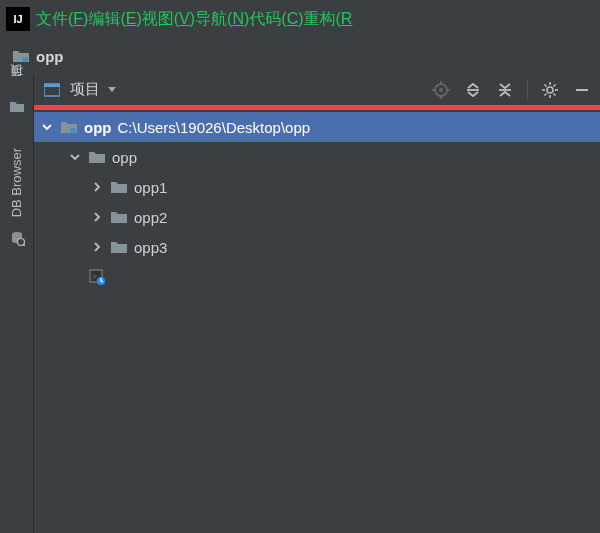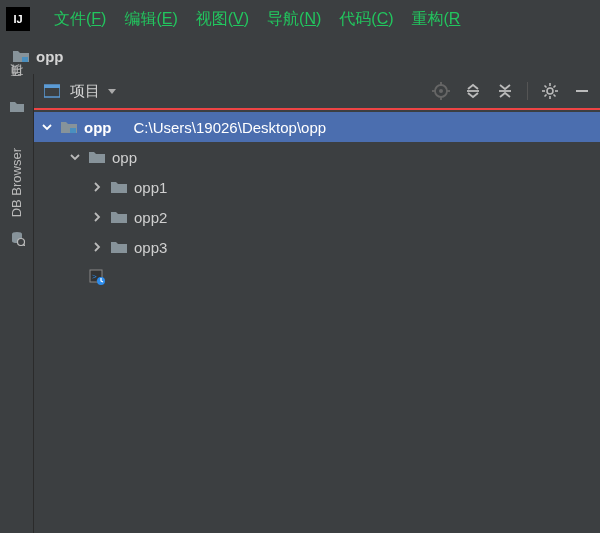--- a/index.html
+++ b/index.html
@@ -15,21 +15,21 @@
       color: #bbbbbb;
       overflow: hidden;
       font-size: 14px;
     }
     .menubar {
       display: flex;
       align-items: center;
       height: 38px;
       padding: 0 6px;
       background: #3c3f41;
-      gap: 18px;
+      gap: 0;
     }
     .app-icon {
       width: 24px;
       height: 24px;
       background: #000;
       display: inline-flex;
       align-items: center;
       justify-content: center;
       color: #fff;
       font-size: 11px;
@@ -106,21 +106,21 @@
       display: flex;
       flex-direction: column;
       background: #3c3f41;
     }
     .panel-header {
       display: flex;
       align-items: center;
       height: 36px;
       padding: 0 8px;
       gap: 4px;
-      border-bottom: 2px solid #ef4444;
+      border-bottom: 5px solid #ef4444;
     }
     .panel-header .left {
       display: flex;
       align-items: center;
       gap: 8px;
     }
     .panel-header .right {
       margin-left: auto;
       display: flex;
       align-items: center;
@@ -184,21 +184,21 @@
     .node-label {
       color: #d0d0d0;
       font-size: 15px;
     }
     .node-label.bold {
       font-weight: bold;
     }
     .node-path {
       color: #808080;
       font-size: 15px;
-      margin-left: 16px;
+      margin-left: 0;
     }
     .ext-lib-icon {
       width: 18px;
       height: 14px;
       display: inline-flex;
       align-items: flex-end;
       gap: 2px;
     }
     .ext-lib-icon span {
       width: 3px;

